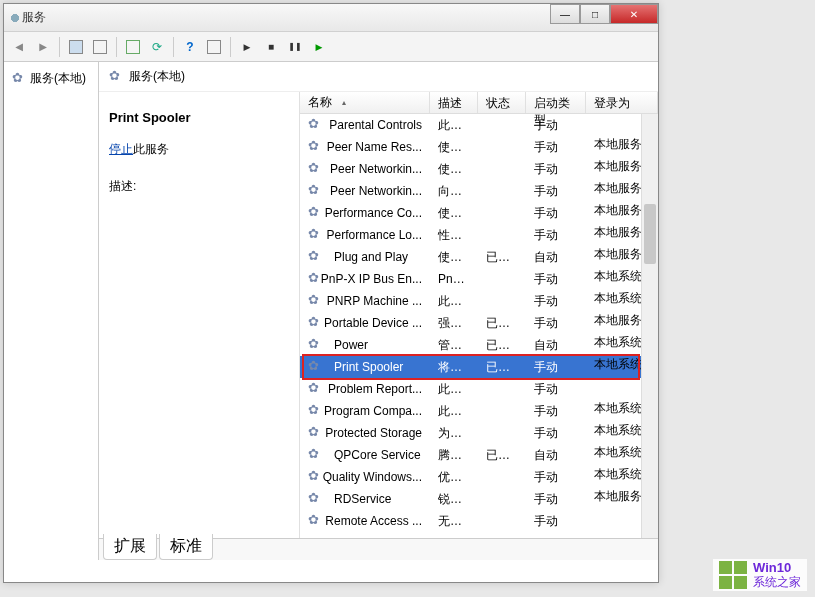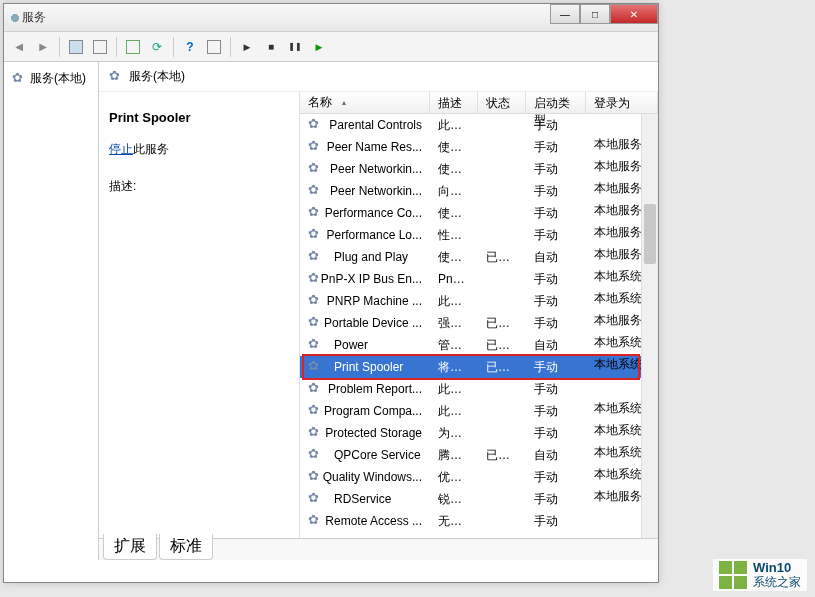--- a/index.html
+++ b/index.html
@@ -65,21 +65,21 @@
     .list-row .r-logon { width: 72px; margin-top: 38px; }
     .list-row.selected { background: #3874d1; color: #fff; }
     .highlight-box { position: absolute; left: 2px; right: 18px; border: 2px solid #d22; pointer-events: none; }
     
     .scrollbar-v { position: absolute; right: 0; top: 22px; bottom: 0; width: 17px; background: #f0f0f0; border-left: 1px solid #ddd; }
     .scroll-thumb { position: absolute; left: 2px; right: 2px; top: 90px; height: 60px; background: #c8c8c8; border-radius: 2px; }
     
     .tabs-bottom { height: 22px; border-top: 1px solid #ccc; display: flex; align-items: flex-end; padding-left: 4px; font-size: 16px; background: #f8f8f8; }
     .tab { padding: 2px 10px; border: 1px solid #ccc; border-top: none; border-radius: 0 0 4px 4px; background: #fff; margin-right: 2px; }
     
-    .watermark { position: absolute; right: 8px; bottom: 6px; display: flex; align-items: center; gap: 6px; font-size: 13px; color: #0c4a6e; background: rgba(255,255,255,0.85); padding: 2px 6px; }
+    .watermark { position: absolute; right: 8px; bottom: 6px; display: flex; align-items: center; gap: 6px; font-size: 13px; color: #6d28d9; background: rgba(255,255,255,0.85); padding: 2px 6px; }
     .win-logo { width: 28px; height: 28px; display: grid; grid-template: 1fr 1fr / 1fr 1fr; gap: 2px; }
     .win-logo > div { background: #7cb342; }
     .wm-text { line-height: 1.1; font-size: 12px; }
     .wm-text b { font-size: 13px; }
 
     .svc-gear { width: 14px; height: 14px; display: inline-block; position: relative; }
     .svc-gear::before { content: "✿"; color: #78a; font-size: 13px; position: absolute; top: -2px; }
   </style>
 </head>
 <body>

